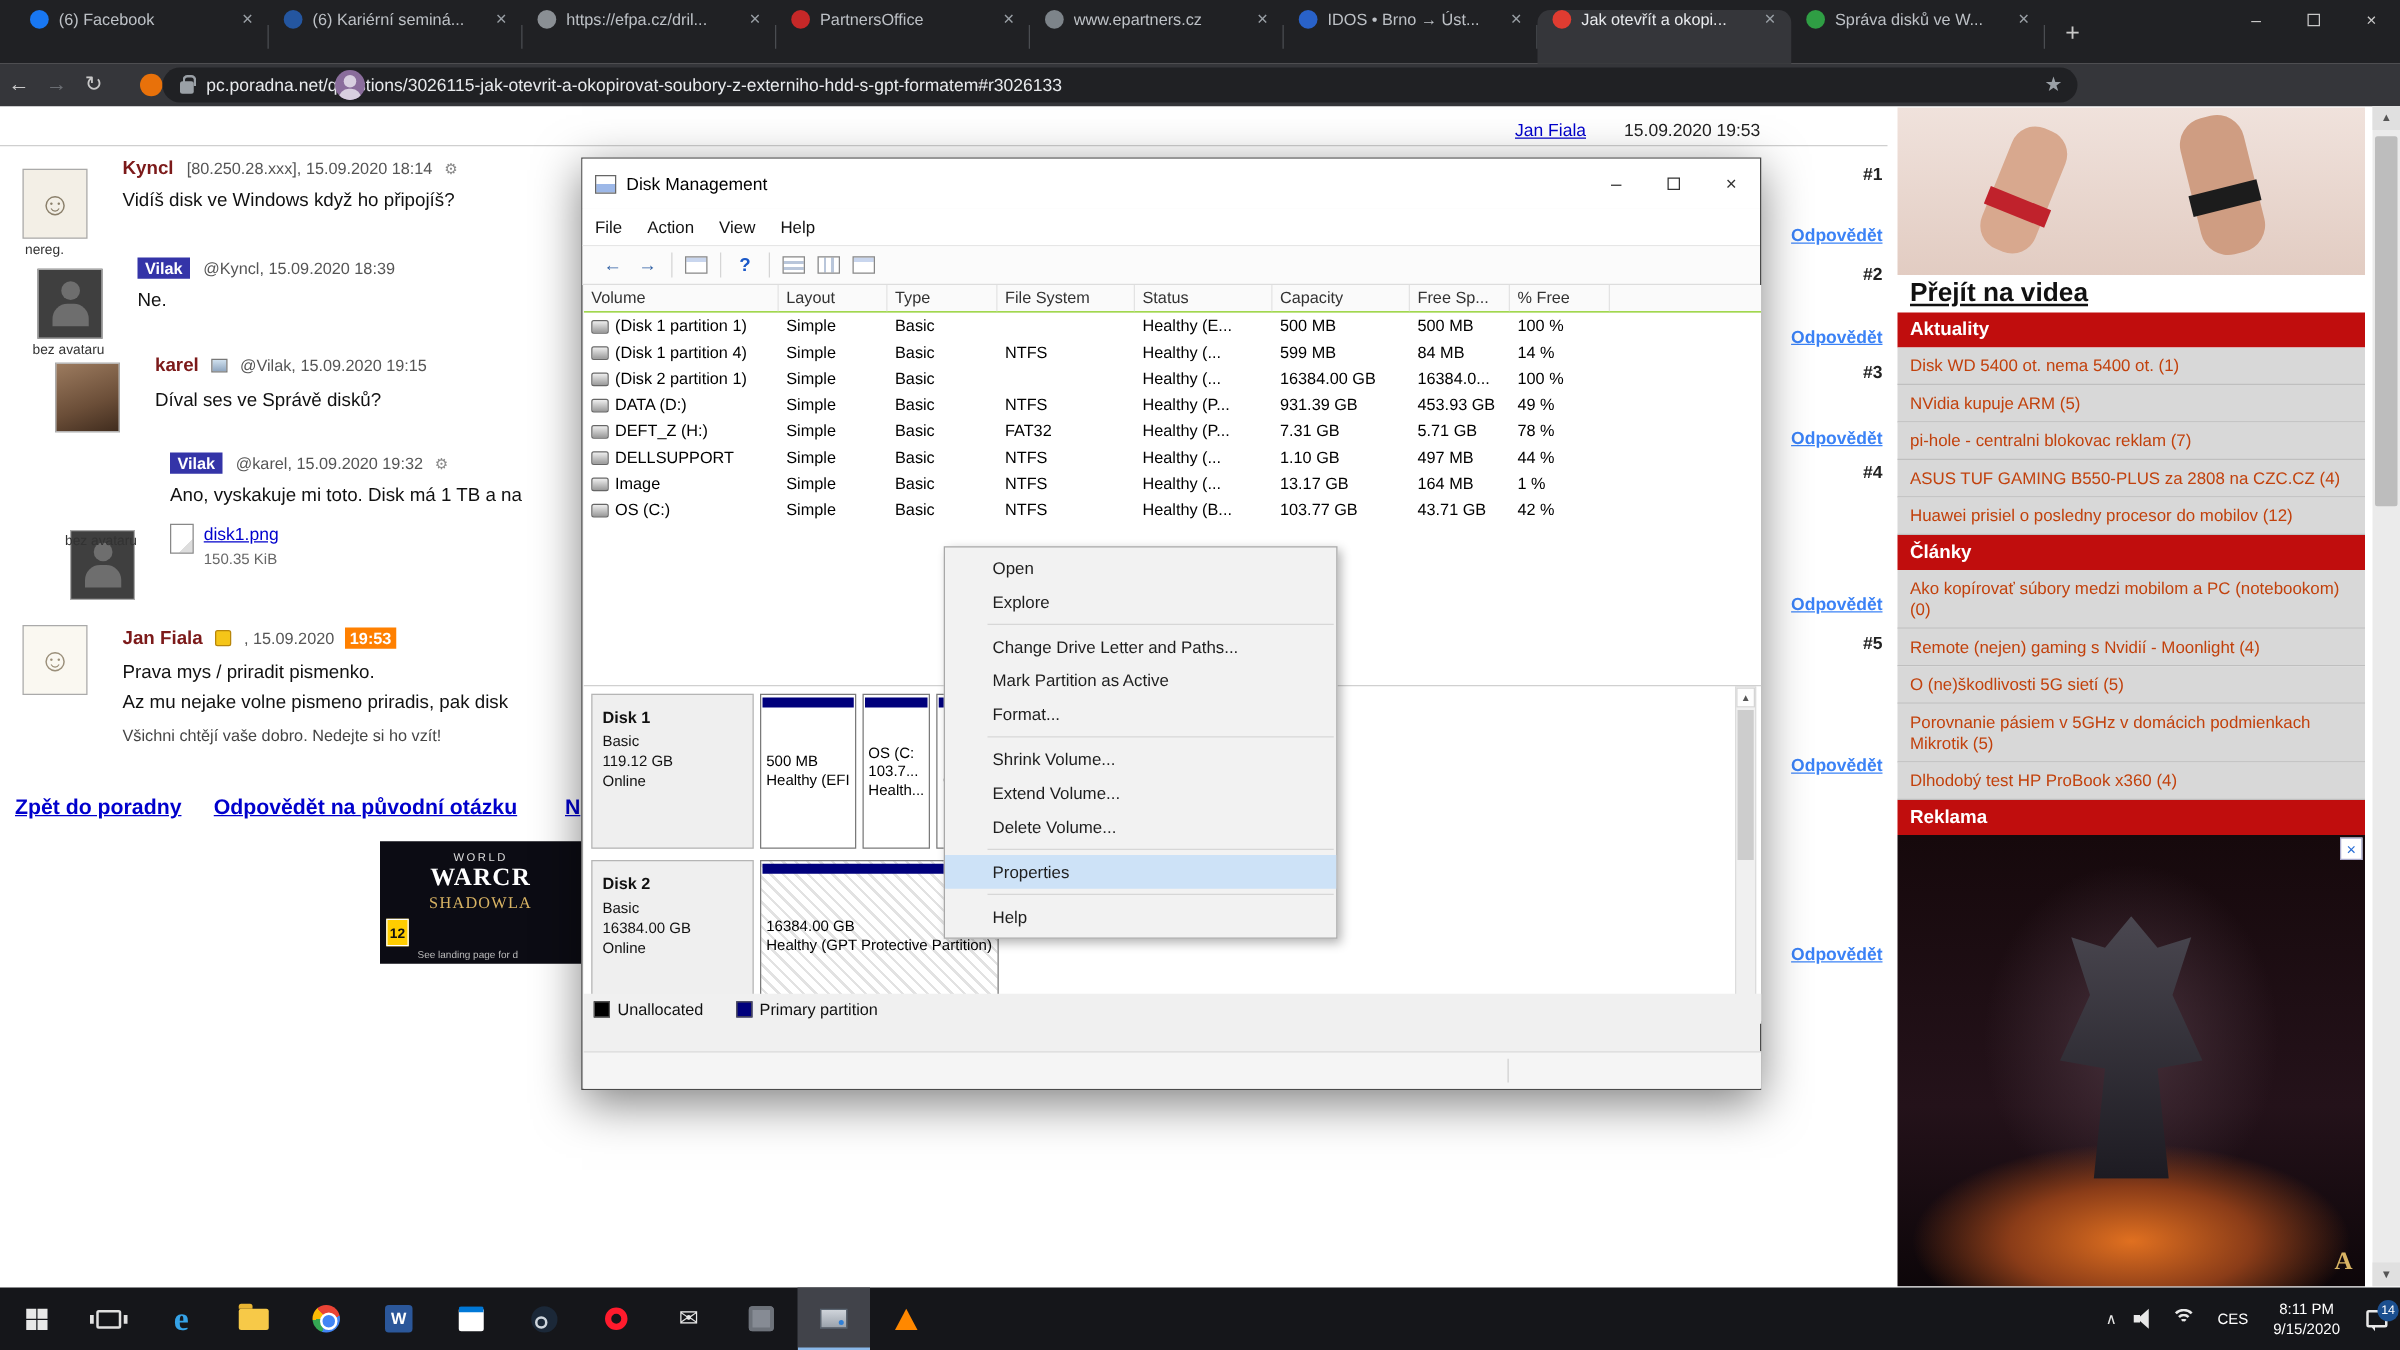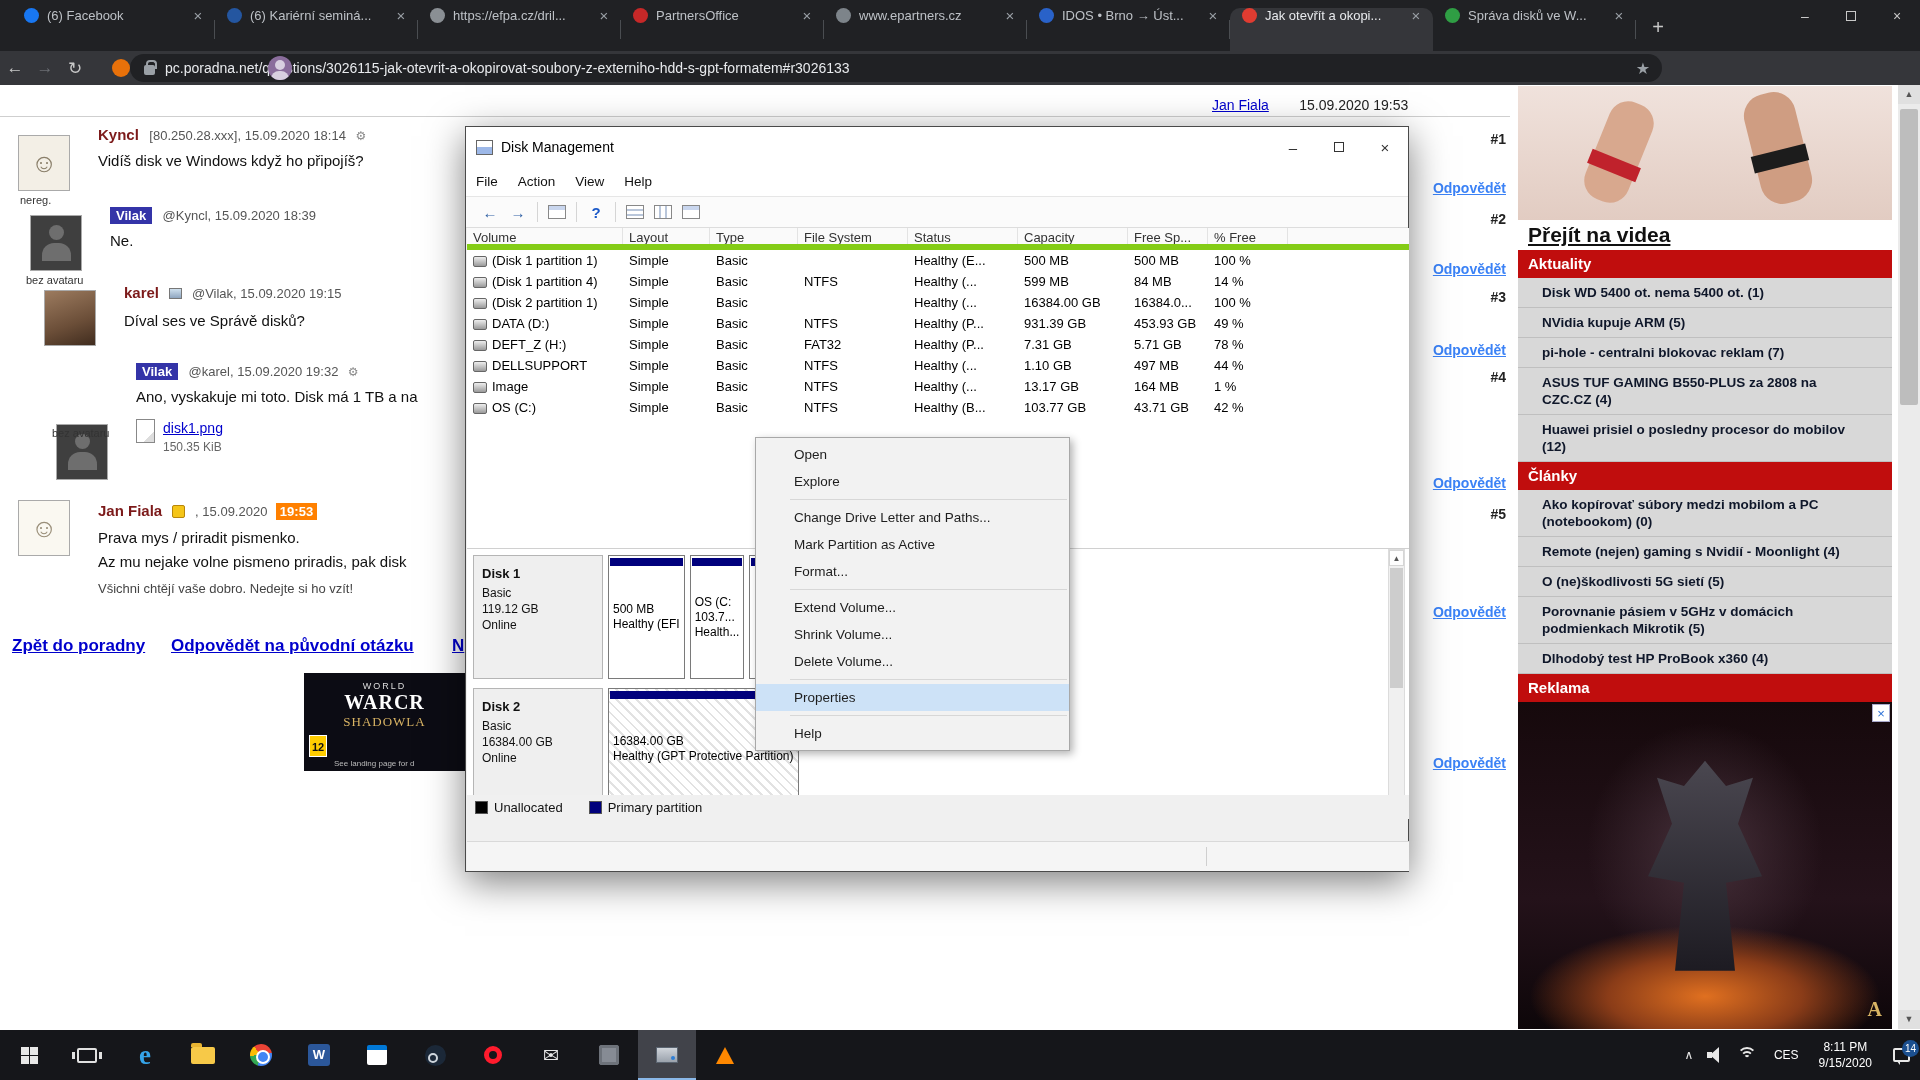--- a/index.html
+++ b/index.html
@@ -85,21 +85,21 @@
 
 
 #sidebar{position:absolute;left:1518px;top:86px;width:374px;height:943px;display:flex;flex-direction:column;background:#fff}
 #vid-thumb{height:134px;background:linear-gradient(180deg,#f0e2dc,#e2ccc2);position:relative;overflow:hidden}
 #vid-thumb .h1{position:absolute;left:78px;top:14px;width:46px;height:104px;border-radius:20px;background:#d8a88e;transform:rotate(22deg)}
 #vid-thumb .h2{position:absolute;right:88px;top:6px;width:52px;height:112px;border-radius:22px;background:#cf9d82;transform:rotate(-14deg)}
 #vid-thumb .b1{position:absolute;left:70px;top:72px;width:52px;height:15px;background:#c0222c;transform:rotate(22deg)}
 #vid-thumb .b2{position:absolute;right:84px;top:64px;width:56px;height:17px;background:#1c1c1c;transform:rotate(-14deg)}
 #vid-link{height:30px;line-height:30px;padding-left:10px;font-size:21px;font-weight:bold;color:#111;text-decoration:underline;background:#fff}
 .sb-head{height:28px;line-height:28px;background:#c00d0d;color:#fff;font-weight:bold;font-size:15px;padding-left:10px}
-.sb-item{background:#d8d8d8;border-bottom:1px solid #bfbfbf;padding:6px 24px;font-size:13.5px;font-weight:bold;color:#0f172a;line-height:17px}
+.sb-item{background:#d8d8d8;border-bottom:1px solid #bfbfbf;padding:6px 10px;font-size:13.5px;font-weight:normal;color:#c2410c;line-height:17px}
 #wow-ad{flex:1;position:relative;background:
  radial-gradient(ellipse 65% 30% at 50% 90%,#e07020 0%,#8a3c18 40%,rgba(0,0,0,0) 72%),
  radial-gradient(ellipse 45% 55% at 50% 45%,#46303a 0%,rgba(0,0,0,0) 70%),
  linear-gradient(180deg,#16090c,#24121a 60%,#0d0609)}
 #wow-ad .fig{position:absolute;left:50%;top:18%;width:150px;height:210px;margin-left:-75px;background:linear-gradient(180deg,#4a4750,#1d1b22);clip-path:polygon(50% 0,64% 12%,82% 8%,72% 30%,88% 55%,64% 58%,70% 100%,30% 100%,36% 58%,12% 55%,28% 30%,18% 8%,36% 12%)}
 #wow-ad .adx{position:absolute;right:2px;top:2px;width:18px;height:18px;background:#fff;color:#2a6fd6;font-size:13px;line-height:18px;text-align:center;border:1px solid #aac}
 #wow-ad .adlogo{position:absolute;right:10px;bottom:8px;color:#d9b464;font-family:"Liberation Serif",serif;font-size:20px;font-weight:bold}
 
 
 #dmwin{position:absolute;left:465px;top:126px;width:944px;height:746px;background:#f0f0f0;border:1px solid #4a4a4a;box-shadow:0 10px 36px rgba(0,0,0,.5);z-index:50}
@@ -110,21 +110,21 @@
 #dm-menubar{height:30px;background:#fff;display:flex;align-items:center;border-bottom:1px solid #e6e6e6}
 .dm-menu-item{padding:0 10px;font-size:13.5px;color:#111}
 #dm-toolbar{height:31px;background:#fbfbfb;border-bottom:1px solid #ddd;display:flex;align-items:center;padding-left:10px}
 .tbtn{width:28px;height:25px;display:flex;align-items:center;justify-content:center;font-size:15px;color:#2e5fa3}
 .tsep{width:1px;height:20px;background:#d5d5d5;margin:0 5px}
 .ticon{width:18px;height:14px;border:1px solid #888;background:linear-gradient(180deg,#c9d6ee 0 4px,#fff 4px)}
 .ticon.rows{background:repeating-linear-gradient(180deg,#fff 0 3px,#b9c6da 3px 5px)}
 .ticon.cols{background:repeating-linear-gradient(90deg,#fff 0 4px,#b9c6da 4px 6px)}
 .thelp{color:#1a58c8;font-weight:bold;font-size:15px}
 #dm-list{position:absolute;left:1px;top:101px;width:942px;height:320px;background:#fff;overflow:hidden}
-#dm-lhead{display:flex;height:22px;border-bottom:6px solid #84cc16;background:#fafafa}
+#dm-lhead{display:flex;height:22px;border-bottom:1px solid #84cc16;background:#fafafa}
 .hc{font-size:13px;color:#333;padding:2px 0 0 6px;border-right:1px solid #e3e3e3;overflow:hidden;white-space:nowrap}
 .dm-row{display:flex;height:21px;align-items:center}
 .vc{font-size:13px;color:#000;padding-left:6px;overflow:hidden;white-space:nowrap}
 .c1{width:156px}.c2{width:87px}.c3{width:88px}.c4{width:110px}.c5{width:110px}.c6{width:110px}.c7{width:80px}.c8{width:80px}.c9{flex:1;border-right:none}
 .drive-ico{display:inline-block;width:14px;height:11px;border:1px solid #666;border-radius:2px;background:linear-gradient(#eee,#9a9a9a);margin-right:5px;vertical-align:-2px}
 #dm-graph{position:absolute;left:1px;top:421px;width:942px;height:269px;background:#fff;border-top:1px solid #d0d0d0}
 .gv-row{position:absolute;left:6px;display:flex}
 .gv-info{width:130px;background:#efefef;border:1px solid #b5b5b5;padding:10px 0 0 8px;font-size:12px;color:#111;margin-right:5px}
 .gv-name{font-size:13px;font-weight:bold;margin-bottom:3px}
 .gv-info div{line-height:16px}
@@ -603,22 +603,22 @@
   </div>
 
   <div id="ctxmenu">
     <div class="mi">Open</div>
     <div class="mi">Explore</div>
     <div class="msep"></div>
     <div class="mi">Change Drive Letter and Paths...</div>
     <div class="mi">Mark Partition as Active</div>
     <div class="mi">Format...</div>
     <div class="msep"></div>
+    <div class="mi">Shrink Volume...</div>
     <div class="mi">Extend Volume...</div>
-    <div class="mi">Shrink Volume...</div>
     <div class="mi">Delete Volume...</div>
     <div class="msep"></div>
     <div class="mi hl">Properties</div>
     <div class="msep"></div>
     <div class="mi">Help</div>
   </div>
 
   <div id="taskbar">
     <div class="tb-btn">
         <span class="winlogo"></span>

